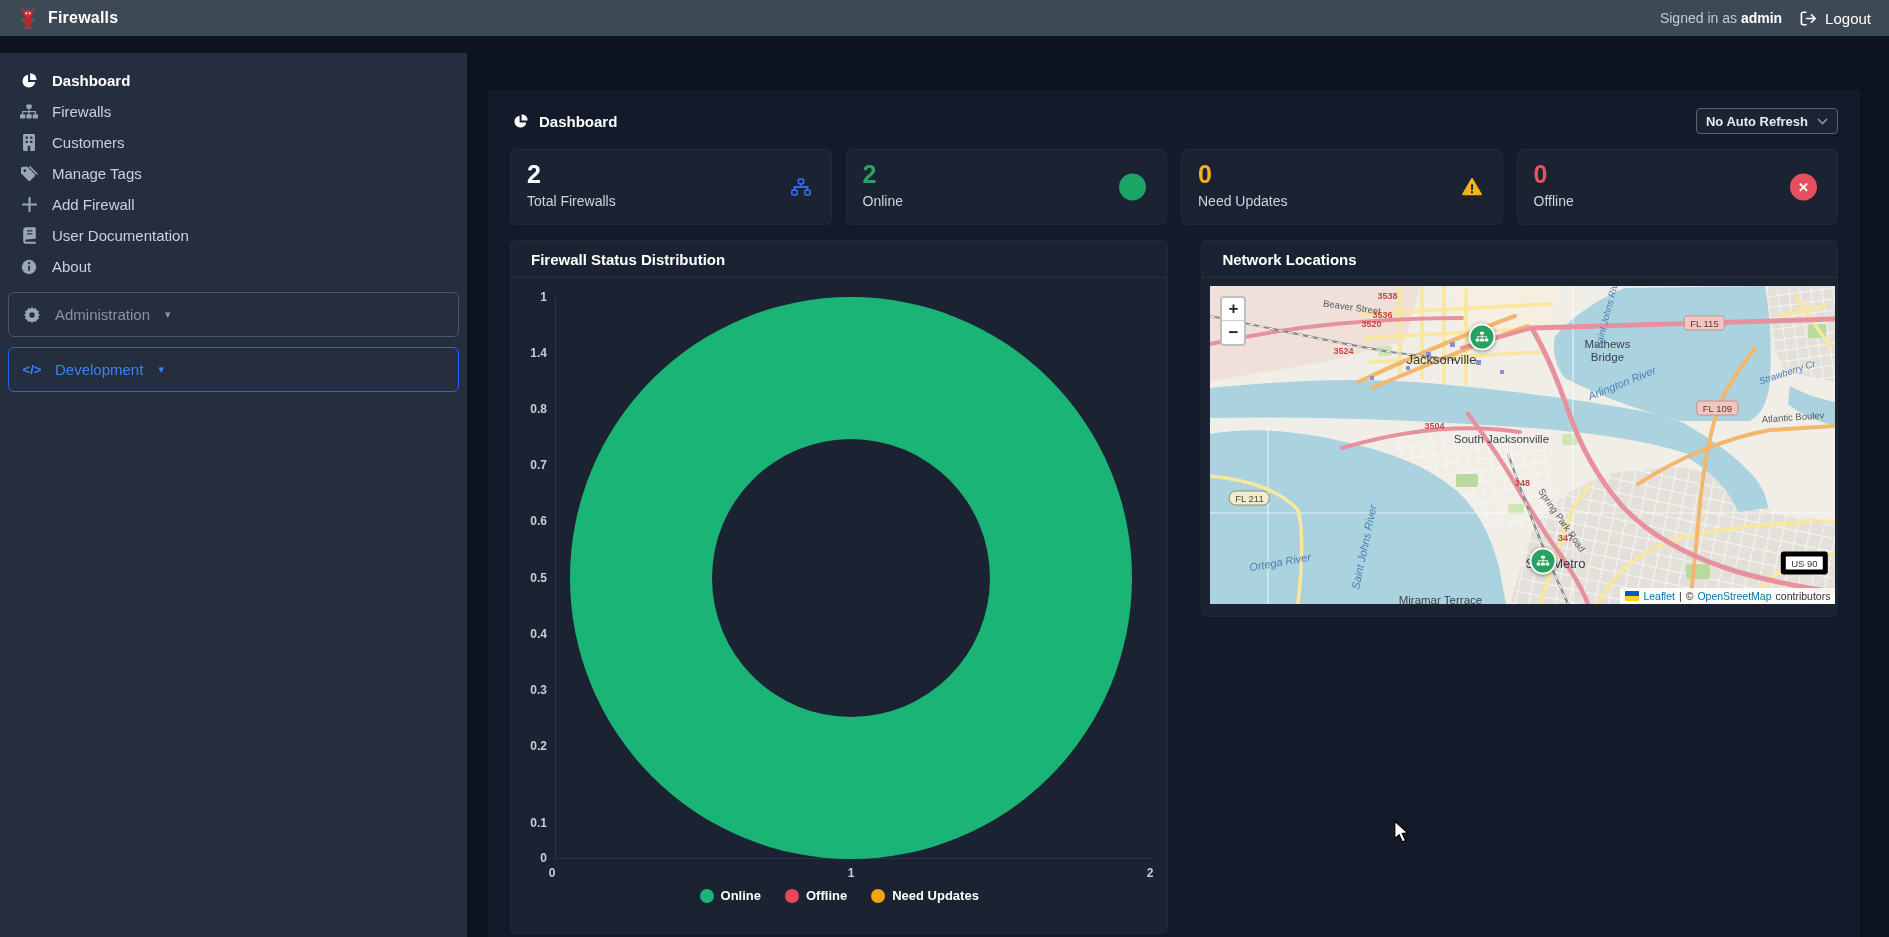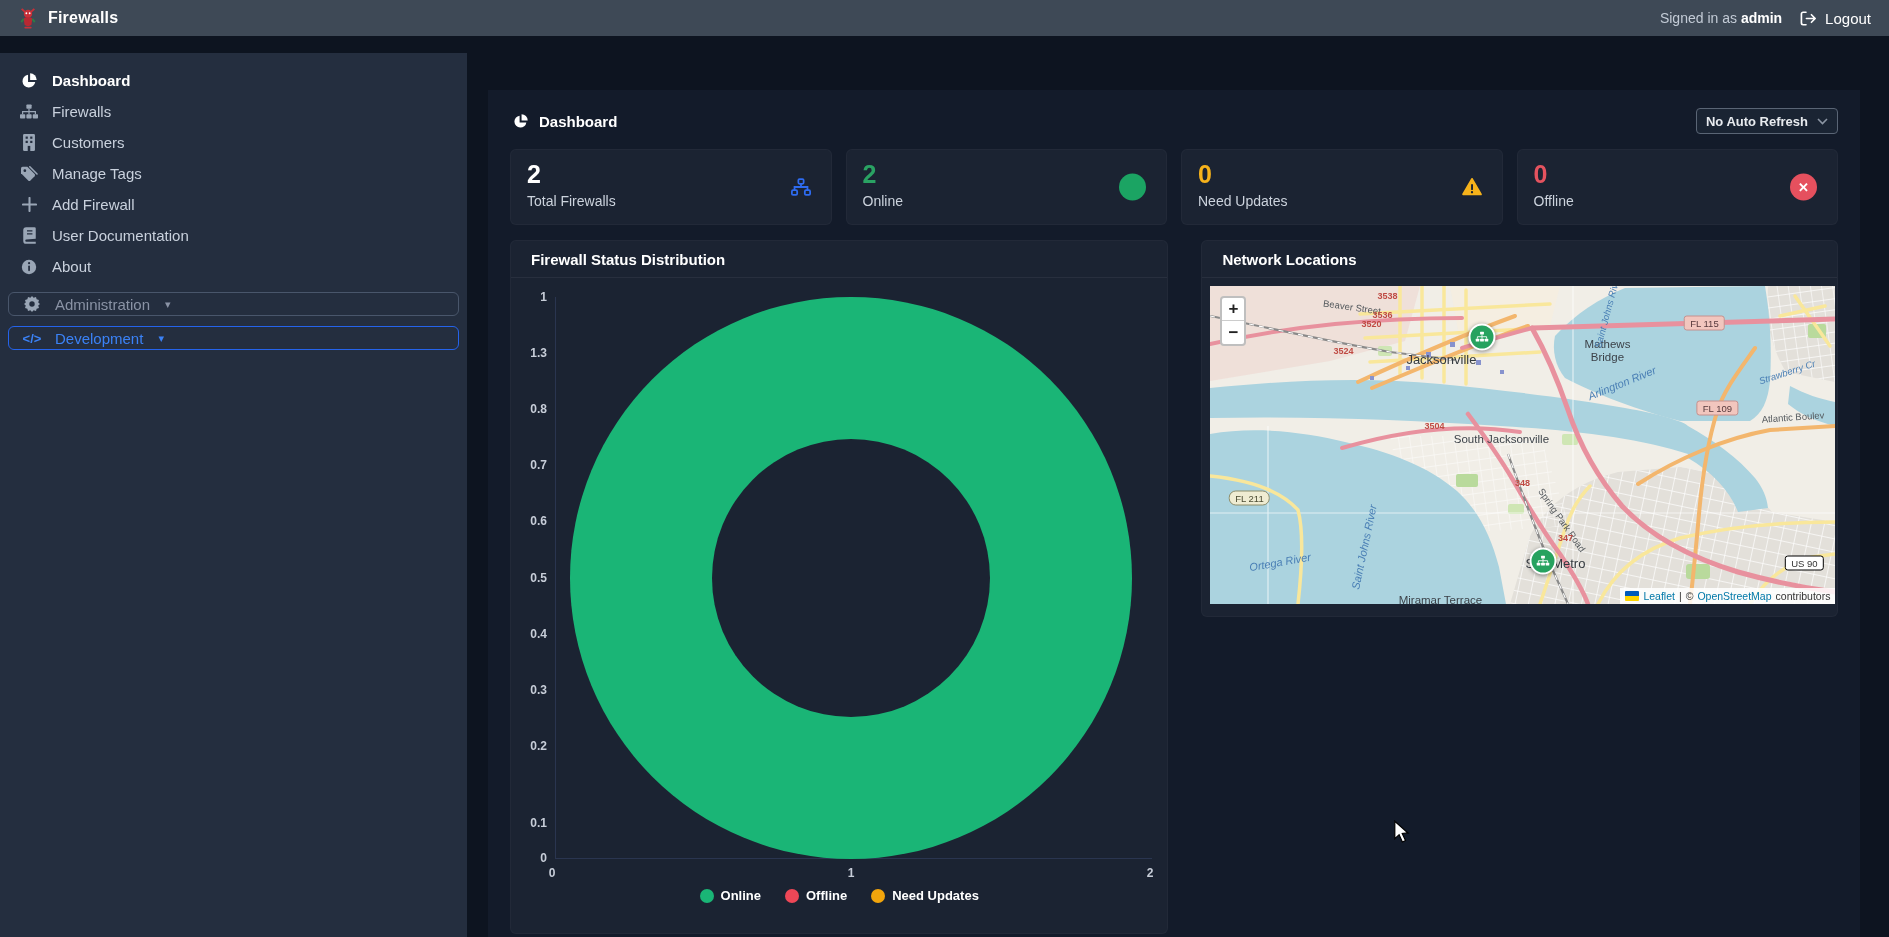--- a/index.html
+++ b/index.html
@@ -17,21 +17,21 @@
   .logout { display:flex; align-items:center; gap:7px; color:#fff; font-size:15px; cursor:pointer;text-align:center; }
 
   
   .sidebar { position:absolute; top:53px; left:0; width:467px; height:884px; background:#242e3f; padding-top:12px; z-index:10; }
   .nav-item { display:flex; align-items:center; gap:13px; height:31px; padding:0 19px;
               color:#c9d1dd; font-size:15px; cursor:pointer; }
   .nav-item.active { color:#fff; font-weight:bold; }
   .nav-item.active .icn { color:#fff; }
   .icn { width:20px; display:inline-flex; justify-content:center; align-items:center; color:#9aa6b6; flex:0 0 20px; }
   .icn svg { display:block; }
-  .drop-btn { margin:10px 8px 0 8px; height:24px; border:1px solid #49566b; border-radius:6px;
+  .drop-btn { margin:10px 8px 0 8px; height:45px; border:1px solid #49566b; border-radius:6px;
               display:flex; align-items:center; gap:13px; padding:0 13px; font-size:15px; color:#8a93a5; cursor:pointer; }
   .drop-btn .caret { font-size:11px; margin-left:2px; }
   .drop-btn.dev { border-color:#2563eb; color:#3b82f6; }
   .drop-btn.dev .icn { color:#3b82f6; font-weight:bold; }
 
   
   .panel { position:absolute; left:488px; top:90px; width:1372px; height:847px; background:#131b2a;
            padding:16px 22px; z-index:5; }
   .panel-header { display:flex; align-items:center; justify-content:space-between; height:30px; }
   .pg-title { display:flex; align-items:center; gap:9px; color:#fff; font-size:15px; font-weight:bold; }
@@ -74,21 +74,21 @@
   .map-wrap svg.map-base { position:absolute; left:0; top:0; }
   .map-label { position:absolute; white-space:nowrap; transform:translate(-50%,-50%); z-index:4; }
   .ml-city { font-size:13px; color:#33393f; }
   .ml-city-sm { font-size:11.5px; color:#3c4249; }
   .ml-water { font-size:11px; font-style:italic; color:#4a7fb5; }
   .ml-water-sm { font-size:9.5px; font-style:italic; color:#4a7fb5; }
   .ml-road { font-size:9.5px; color:#555a5e; }
   .ml-ref { font-size:9px; font-weight:bold; color:#bf4a43; }
   .ml-shield-pink { font-size:9.5px; color:#56393c; background:#f2c6be; border:1px solid #c4908e; border-radius:3px; padding:1px 5px; }
   .ml-shield-beige { font-size:9.5px; color:#4c4c33; background:#efecd2; border:1px solid #8e8e6b; border-radius:7px; padding:1px 5px; }
-  .ml-shield-white { font-size:9.5px; color:#333; background:#fff; border:1px solid #000000; border-radius:3px; padding:1px 5px; }
+  .ml-shield-white { font-size:9.5px; color:#333; background:#fff; border:5px solid #000000; border-radius:3px; padding:1px 5px; }
   .map-marker { position:absolute; width:27px; height:27px; border-radius:50%; background:#27a25f;
                 border:2.5px solid #fff; box-shadow:0 1px 4px rgba(0,0,0,.45); z-index:6;
                 transform:translate(-50%,-50%); display:flex; align-items:center; justify-content:center; cursor:pointer; }
   .zoom-ctl { position:absolute; left:10px; top:10px; width:26px; background:#fff; border:2px solid rgba(0,0,0,.25);
               border-radius:4px; z-index:8; overflow:hidden; }
   .zoom-btn { width:100%; height:23px; display:flex; align-items:center; justify-content:center;
               font-size:17px; font-weight:bold; color:#222; cursor:pointer; }
   .zoom-btn:first-child { border-bottom:1px solid #ccc; }
   .attribution { position:absolute; right:0; bottom:0; background:rgba(255,255,255,.85); z-index:8;
                  font-size:10.5px; color:#333; padding:2px 5px; display:flex; align-items:center; gap:4px; }
@@ -297,21 +297,21 @@
         </div>
       </div>
 
     <div class="content-row">
 
       <section class="card chart-card">
         <div class="card-head">Firewall Status Distribution</div>
         <div class="chart-body">
           <div>
               <span class="tick y" style="top: 19px;">1</span>
-              <span class="tick y" style="top: 75.1px;">1.3</span>
+              <span class="tick y" style="top: 75.1px;">1.4</span>
               <span class="tick y" style="top: 131.2px;">0.8</span>
               <span class="tick y" style="top: 187.3px;">0.7</span>
               <span class="tick y" style="top: 243.4px;">0.6</span>
               <span class="tick y" style="top: 299.5px;">0.5</span>
               <span class="tick y" style="top: 355.6px;">0.4</span>
               <span class="tick y" style="top: 411.7px;">0.3</span>
               <span class="tick y" style="top: 467.8px;">0.2</span>
               <span class="tick y" style="top: 545px;">0.1</span>
               <span class="tick y" style="top: 580px;">0</span>
             </div>

